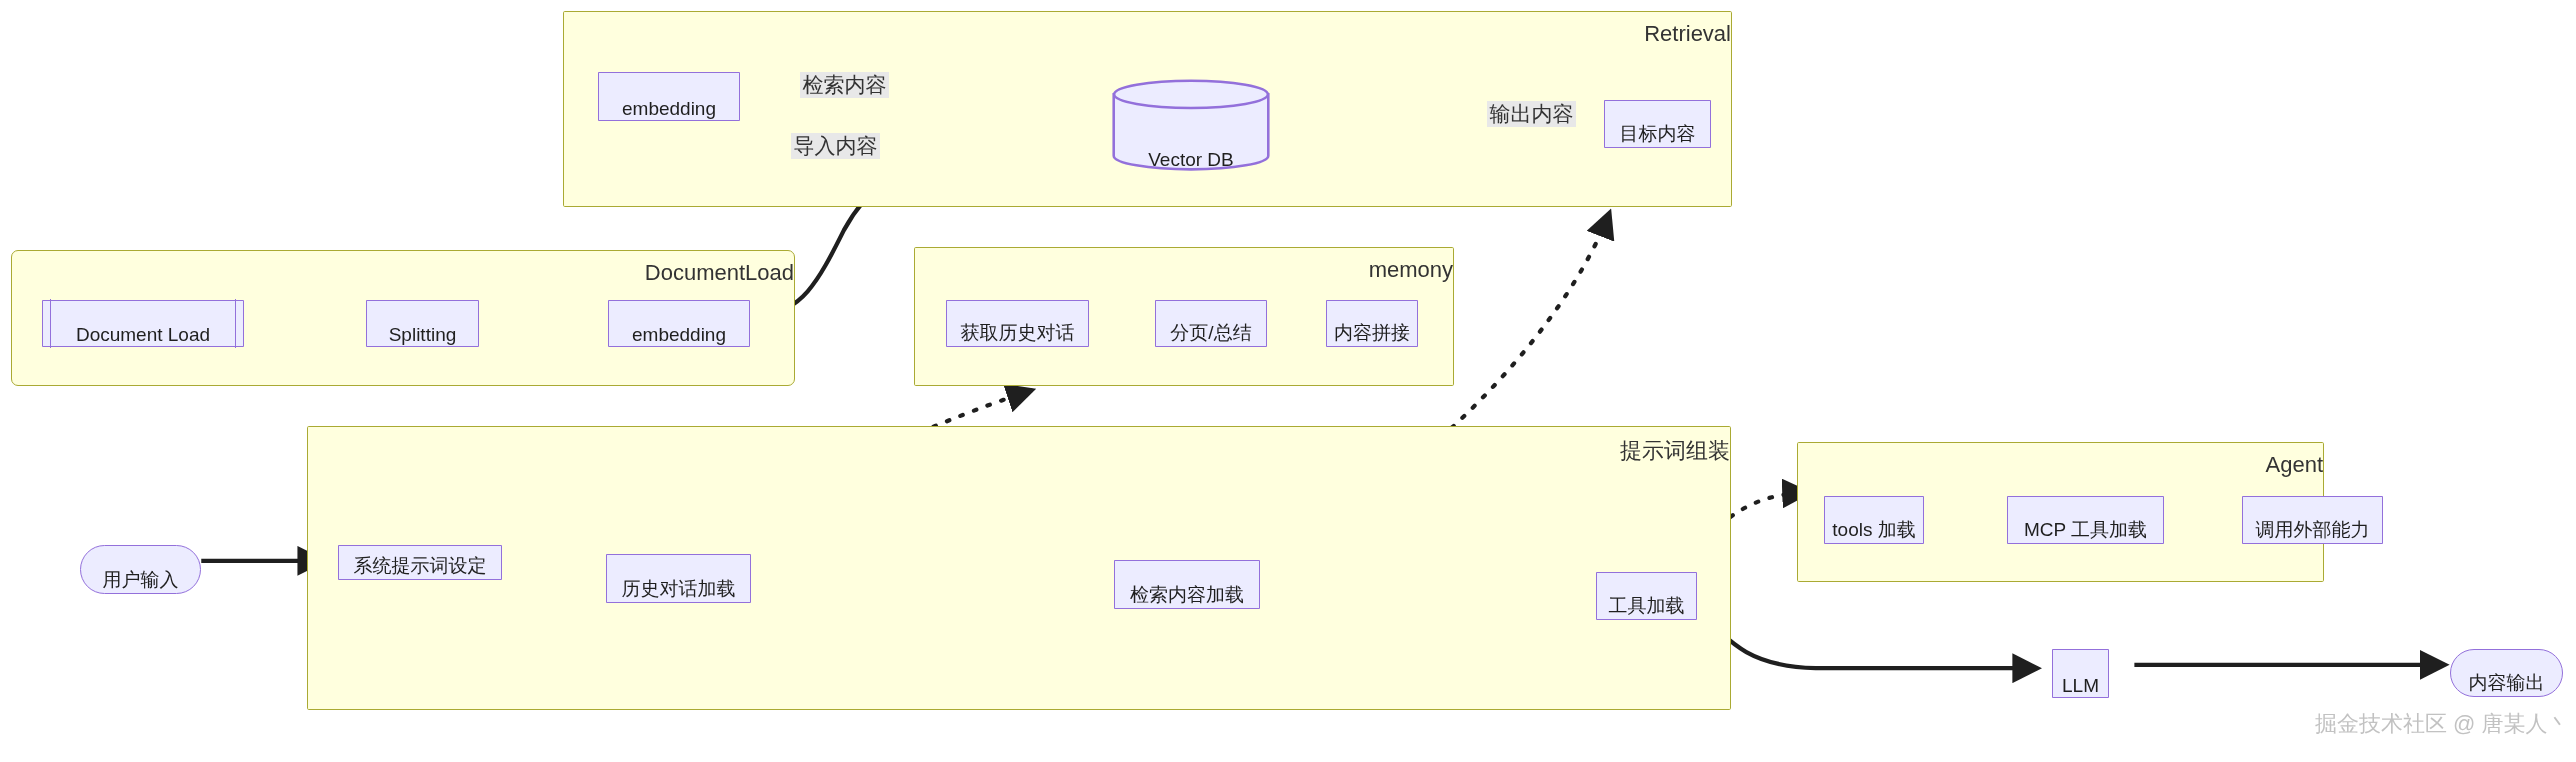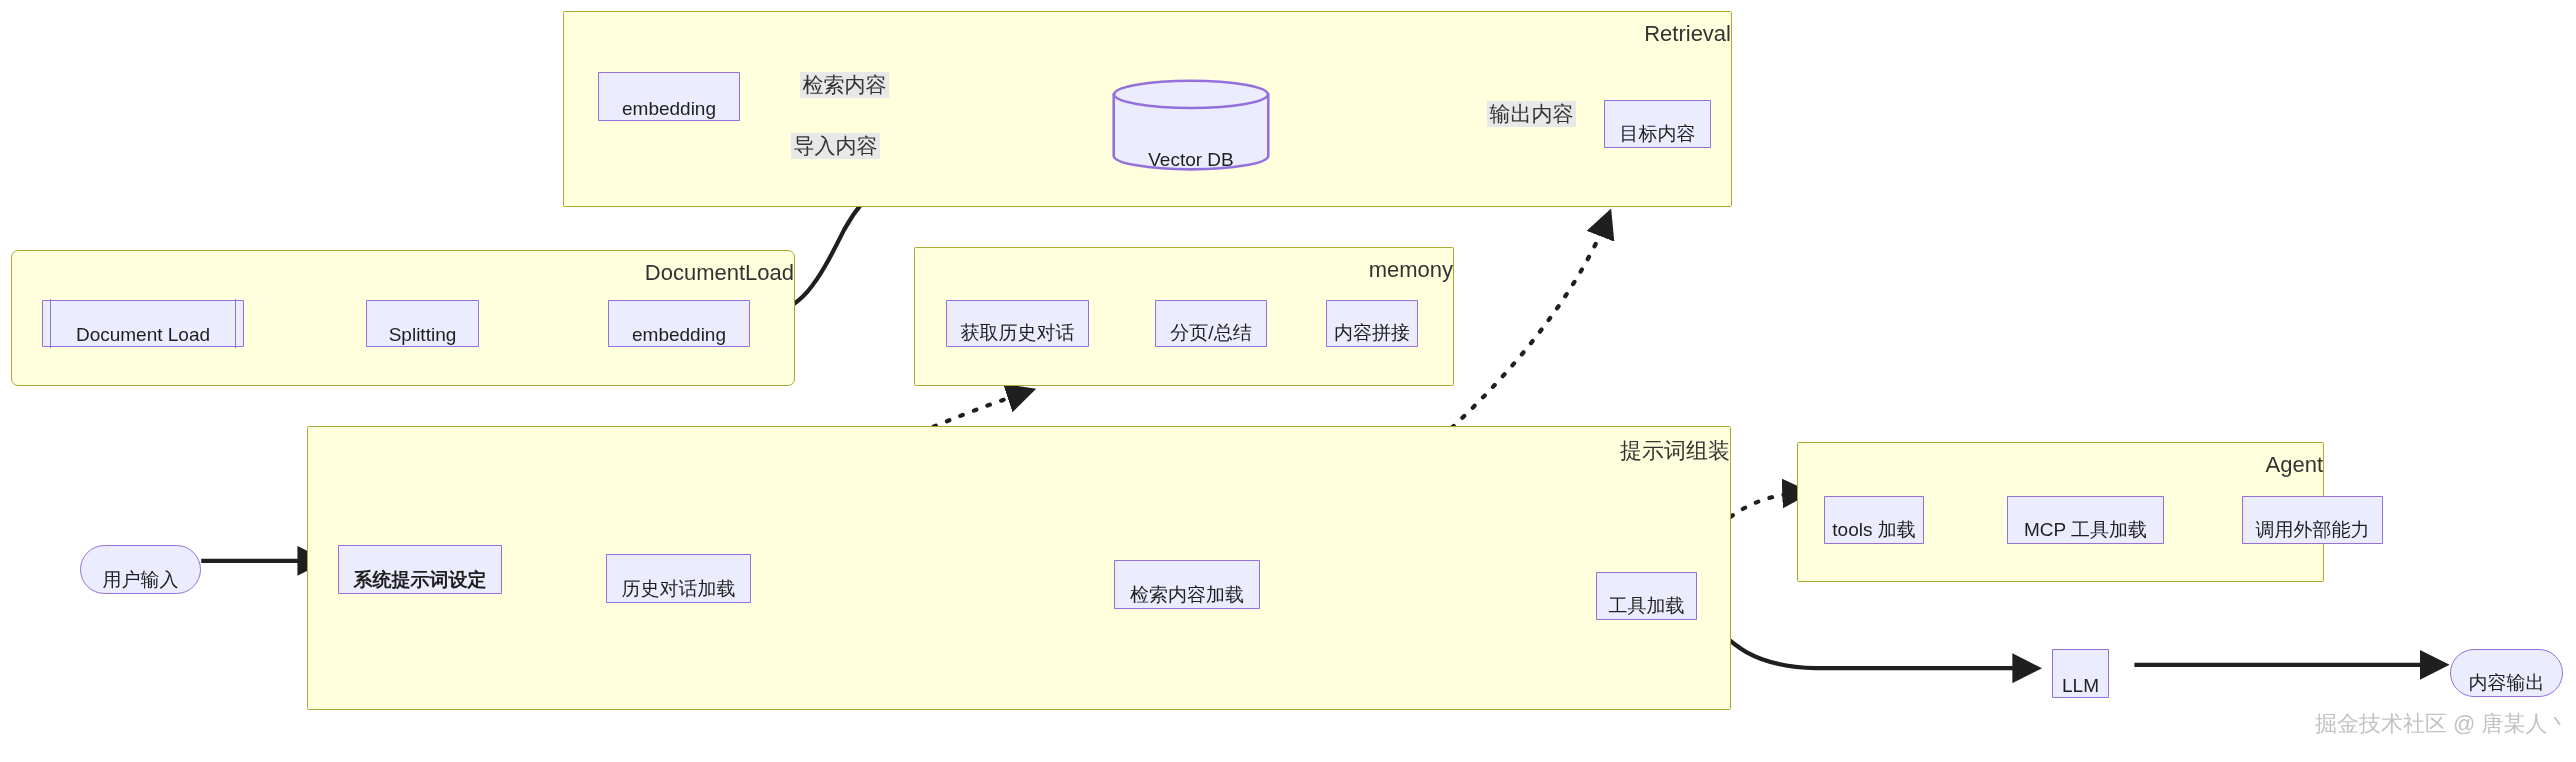--- a/index.html
+++ b/index.html
@@ -207,21 +207,21 @@
   </div>
 
   <div class="node" style="left:1326px; top:292px; width:92px; height:47px;">
     <span>内容拼接</span>
   </div>
 
   <div class="node stadium" style="left:80px; top:537px; width:121px; height:49px;">
     <span>用户输入</span>
   </div>
 
-  <div class="node" style="left:338px; top:537px; width:164px; height:49px;font-weight:bold;">
+  <div class="node" style="left:338px; top:537px; width:164px; height:35px;">
     <span>系统提示词设定</span>
   </div>
 
   <div class="node" style="left:606px; top:546px; width:145px; height:49px;">
     <span>历史对话加载</span>
   </div>
 
   <div class="node" style="left:1114px; top:552px; width:146px; height:49px;">
     <span>检索内容加载</span>
   </div>

